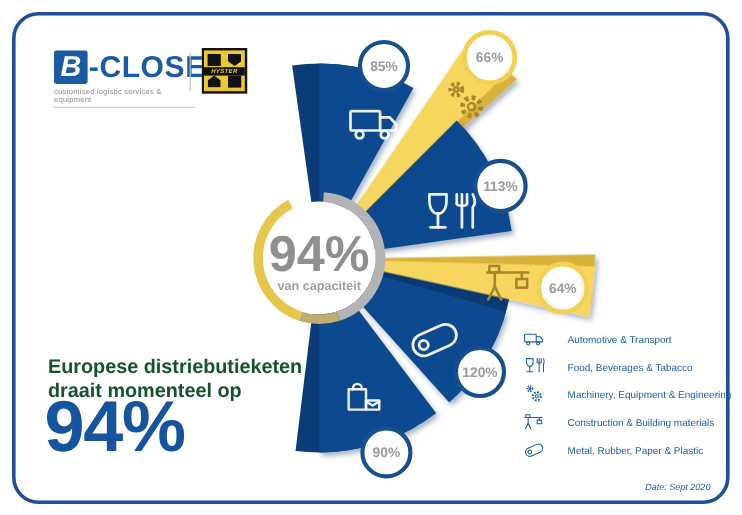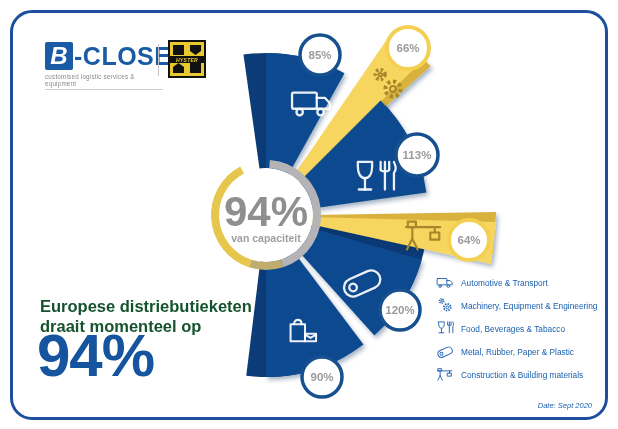--- a/index.html
+++ b/index.html
@@ -33,21 +33,21 @@
   
   .headline{position:absolute;left:40px;top:296px;color:#14532d;font-weight:bold;
      font-size:16.5px;line-height:1.22;}
   .big-value{position:absolute;left:37px;top:323px;color:#15549e;font-weight:bold;
      font-size:60px;line-height:1.1;letter-spacing:-1px;}
   
   .legend{position:absolute;left:435px;top:271px;width:165px;}
   .legend-row{display:flex;align-items:center;height:23.2px;}
   .legend-row .ic{width:20px;height:18px;display:flex;align-items:center;justify-content:center;
      color:#1a5fae;flex:0 0 20px;}
-  .legend-row .lbl{margin-left:6px;font-size:8.3px;color:#1a5fae;white-space:nowrap;}
+  .legend-row .lbl{margin-left:18px;font-size:8.3px;color:#1a5fae;white-space:nowrap;}
   .date{position:absolute;right:26px;top:401px;font-size:7.5px;font-style:italic;color:#1a5fae;padding-left:12px;}
   
   .chart{position:absolute;left:0;top:0;}
   .bubble-txt{font-family:"Liberation Sans",sans-serif;font-weight:bold;fill:#9a9a9a;}
   .center-big{font-family:"Liberation Sans",sans-serif;font-weight:bold;fill:#8f8f8f;}
   .center-sub{font-family:"Liberation Sans",sans-serif;font-weight:bold;fill:#9e9e9e;}
 </style>
 </head>
 <body>
 
@@ -191,48 +191,48 @@
     <div class="legend-row">
       <span class="ic">
         <svg width="18" height="18" viewBox="0 0 48 48">
             <use href="#i-truck"></use>
           </svg>
         </span>
       <span class="lbl">Automotive &amp; Transport</span>
     </div>
     <div class="legend-row">
       <span class="ic">
+        <svg width="18" height="18" viewBox="0 0 48 48">
+            <use href="#i-food"></use>
+          </svg>
+        </span>
+      <span class="lbl">Food, Beverages &amp; Tabacco</span>
+    </div>
+    <div class="legend-row">
+      <span class="ic">
         <svg width="17" height="17" viewBox="0 0 48 48">
             <use href="#i-gears"></use>
           </svg>
         </span>
       <span class="lbl">Machinery, Equipment &amp; Engineering</span>
     </div>
     <div class="legend-row">
       <span class="ic">
         <svg width="18" height="18" viewBox="0 0 48 48">
-            <use href="#i-food"></use>
-          </svg>
-        </span>
-      <span class="lbl">Food, Beverages &amp; Tabacco</span>
+            <use href="#i-crane"></use>
+          </svg>
+        </span>
+      <span class="lbl">Construction &amp; Building materials</span>
     </div>
     <div class="legend-row">
       <span class="ic">
         <svg width="18" height="18" viewBox="0 0 48 48">
             <use href="#i-roll"></use>
           </svg>
         </span>
       <span class="lbl">Metal, Rubber, Paper &amp; Plastic</span>
-    </div>
-    <div class="legend-row">
-      <span class="ic">
-        <svg width="18" height="18" viewBox="0 0 48 48">
-            <use href="#i-crane"></use>
-          </svg>
-        </span>
-      <span class="lbl">Construction &amp; Building materials</span>
     </div>
   </div>
 
   <div class="date">Date: Sept 2020</div>
 
   <div class="frame"></div>
 </div>
 
 </body></html>

